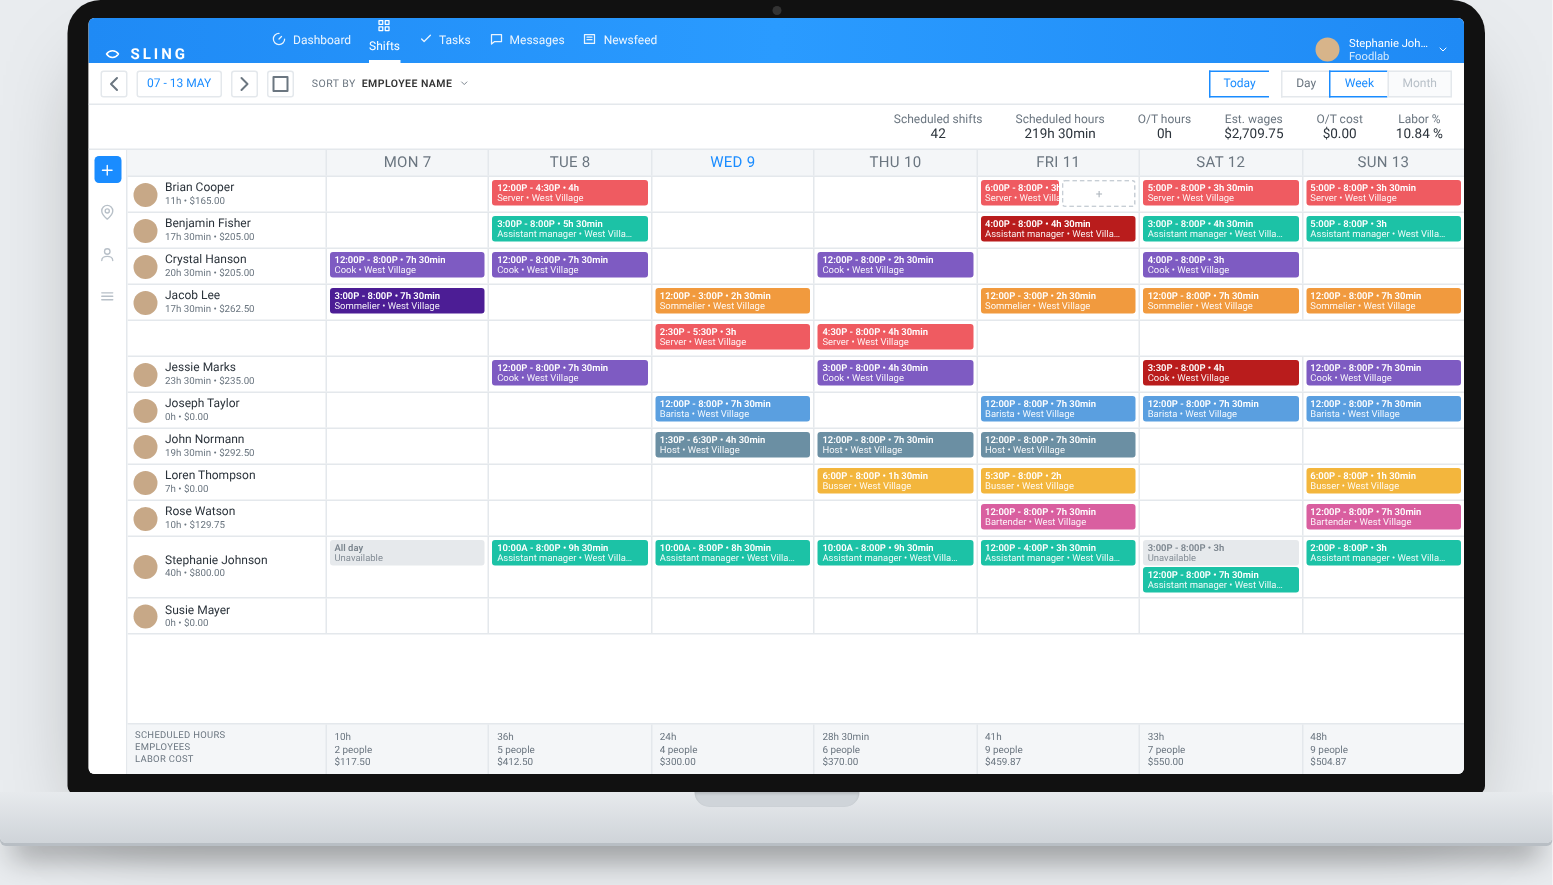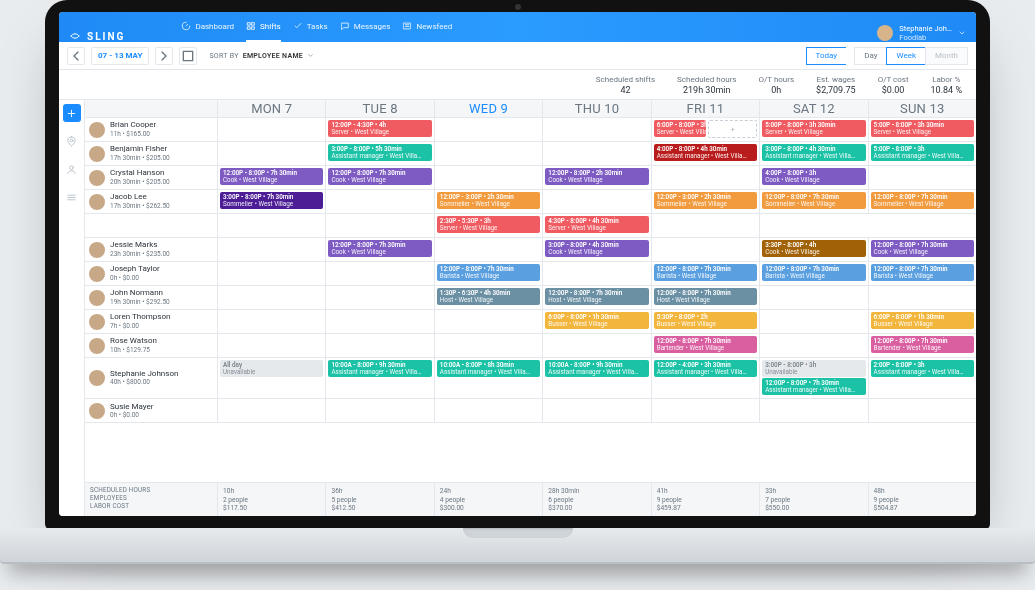--- a/index.html
+++ b/index.html
@@ -27,30 +27,30 @@
   .keyboard{position:absolute;left:0;right:0;bottom:28px;height:34px;background:linear-gradient(#e7eaed,#cfd4d9);border-radius:0 0 4px 4px;box-shadow:0 2px 0 0 #b8bec4,0 18px 20px -8px rgba(0,0,0,.35);}
   .notch{position:absolute;top:0;left:50%;transform:translateX(-50%);width:110px;height:10px;background:#cfd4d9;border-radius:0 0 10px 10px;box-shadow:inset 0 1px 2px rgba(0,0,0,.15);}
   .screen{position:absolute;inset:12px 14px 14px 14px;background:#fff;border-radius:4px;overflow:hidden;display:flex;flex-direction:column;font-size:8px;color:var(--dark-text);}
 
   
   .topnav{height:30px;background:linear-gradient(90deg,#1f8af5,#2a9bff,#1f8af5);display:flex;align-items:flex-end;color:#fff;padding:0 10px;gap:6px;flex:0 0 auto;}
   .logo{font-weight:700;letter-spacing:2px;font-size:10px;display:flex;align-items:center;gap:6px;}
   .logo svg{width:12px;height:12px;}
   .nav-tabs{margin-left:50px;display:flex;gap:12px;align-items:center;height:100%;}
   .nav-tab{display:flex;gap:4px;align-items:center;opacity:.9;height:100%;border-bottom:2px solid transparent;}
-  .nav-tab.active{border-bottom:2px solid #fff;opacity:1;}
+  .nav-tab.active{border-bottom:2px solid #fff;opacity:1;flex-direction:column;}
   .nav-tab svg{width:10px;height:10px;}
   .user{margin-left:auto;display:flex;gap:6px;align-items:center;font-size:7.5px;}
   .avatar{width:16px;height:16px;border-radius:50%;background:#f0c only;background:#d7b48a;}
 
   
   .toolbar{height:28px;border-bottom:1px solid var(--grey-line);display:flex;align-items:center;padding:0 8px;gap:6px;flex:0 0 auto;background:#fff;}
   .btn{border:1px solid var(--grey-line);background:#fff;border-radius:2px;height:18px;display:flex;align-items:center;justify-content:center;padding:0 6px;color:var(--grey-text);}
   .btn.icon{width:18px;padding:0;}
-  .date-range{color:var(--blue);font-weight:700;}
+  .date-range{color:var(--blue);font-weight:400;}
   .sortby{color:var(--grey-text);margin-left:6px;display:flex;gap:4px;align-items:center;font-size:7px;letter-spacing:.3px;}
   .toolbar-right{margin-left:auto;display:flex;gap:0;}
   .seg{border:1px solid var(--grey-line);border-right:none;height:18px;display:flex;align-items:center;padding:0 9px;color:var(--grey-text);background:#fff;}
   .seg:last-child{border-right:1px solid var(--grey-line);}
   .seg.primary{color:var(--blue);border-color:var(--blue);}
   .seg.active{color:var(--blue);border-color:var(--blue);}
   .seg.disabled{color:#b8c0c8;background:#fafbfc;}
 
   
   .stats{height:30px;border-bottom:1px solid var(--grey-line);display:flex;align-items:center;justify-content:flex-end;gap:22px;padding-right:14px;flex:0 0 auto;background:#fff;}
@@ -59,21 +59,21 @@
 
   
   .main{flex:1;display:flex;min-height:0;}
   .rail{width:26px;background:#fff;border-right:1px solid var(--grey-line);display:flex;flex-direction:column;align-items:center;gap:10px;padding-top:4px;}
   .rail-btn{width:18px;height:18px;border-radius:3px;display:flex;align-items:center;justify-content:center;color:#b8c0c8;}
   .rail-btn.plus{background:var(--blue);color:#fff;}
   .rail-btn svg{width:11px;height:11px;}
 
   .grid{flex:1;display:flex;flex-direction:column;min-width:0;}
   .day-header{display:grid;grid-template-columns:132px repeat(7,1fr);background:var(--grey-bg);border-bottom:1px solid var(--grey-line);height:18px;flex:0 0 auto;}
-  .day-header>div{display:flex;align-items:center;justify-content:center;font-size:13px;color:var(--grey-text);border-left:1px solid var(--grey-line);letter-spacing:.2px;}
+  .day-header>div{display:flex;align-items:center;justify-content:center;font-size:10px;color:var(--grey-text);border-left:1px solid var(--grey-line);letter-spacing:.2px;}
   .day-header>div:first-child{border-left:none;}
   .day-header .today{color:var(--blue);}
 
   .rows{flex:1;overflow:hidden;}
   .erow{display:grid;grid-template-columns:132px repeat(7,1fr);border-bottom:1px solid var(--grey-line);min-height:24px;}
   .erow>div{border-left:1px solid var(--grey-line);padding:2px;}
   .erow>div:first-child{border-left:none;}
   .emp{display:flex;gap:5px;align-items:center;padding-left:4px!important;}
   .emp .av{width:16px;height:16px;border-radius:50%;background:#c7a887;flex:0 0 auto;}
   .emp .nm{font-size:8px;color:var(--dark-text);line-height:1.05;}
@@ -442,21 +442,21 @@
                 </div>
                 <div></div>
                 <div>
                   <div class="shift" style="background:#7e5bc2">
                     <div class="t">3:00P - 8:00P • 4h 30min</div>
                     <div class="r">Cook • West Village</div>
                   </div>
                 </div>
                 <div></div>
                 <div>
-                  <div class="shift" style="background:#a16207">
+                  <div class="shift" style="background:#b91c1c">
                     <div class="t">3:30P - 8:00P • 4h</div>
                     <div class="r">Cook • West Village</div>
                   </div>
                 </div>
                 <div>
                   <div class="shift" style="background:#7e5bc2">
                     <div class="t">12:00P - 8:00P • 7h 30min</div>
                     <div class="r">Cook • West Village</div>
                   </div>
                 </div>

